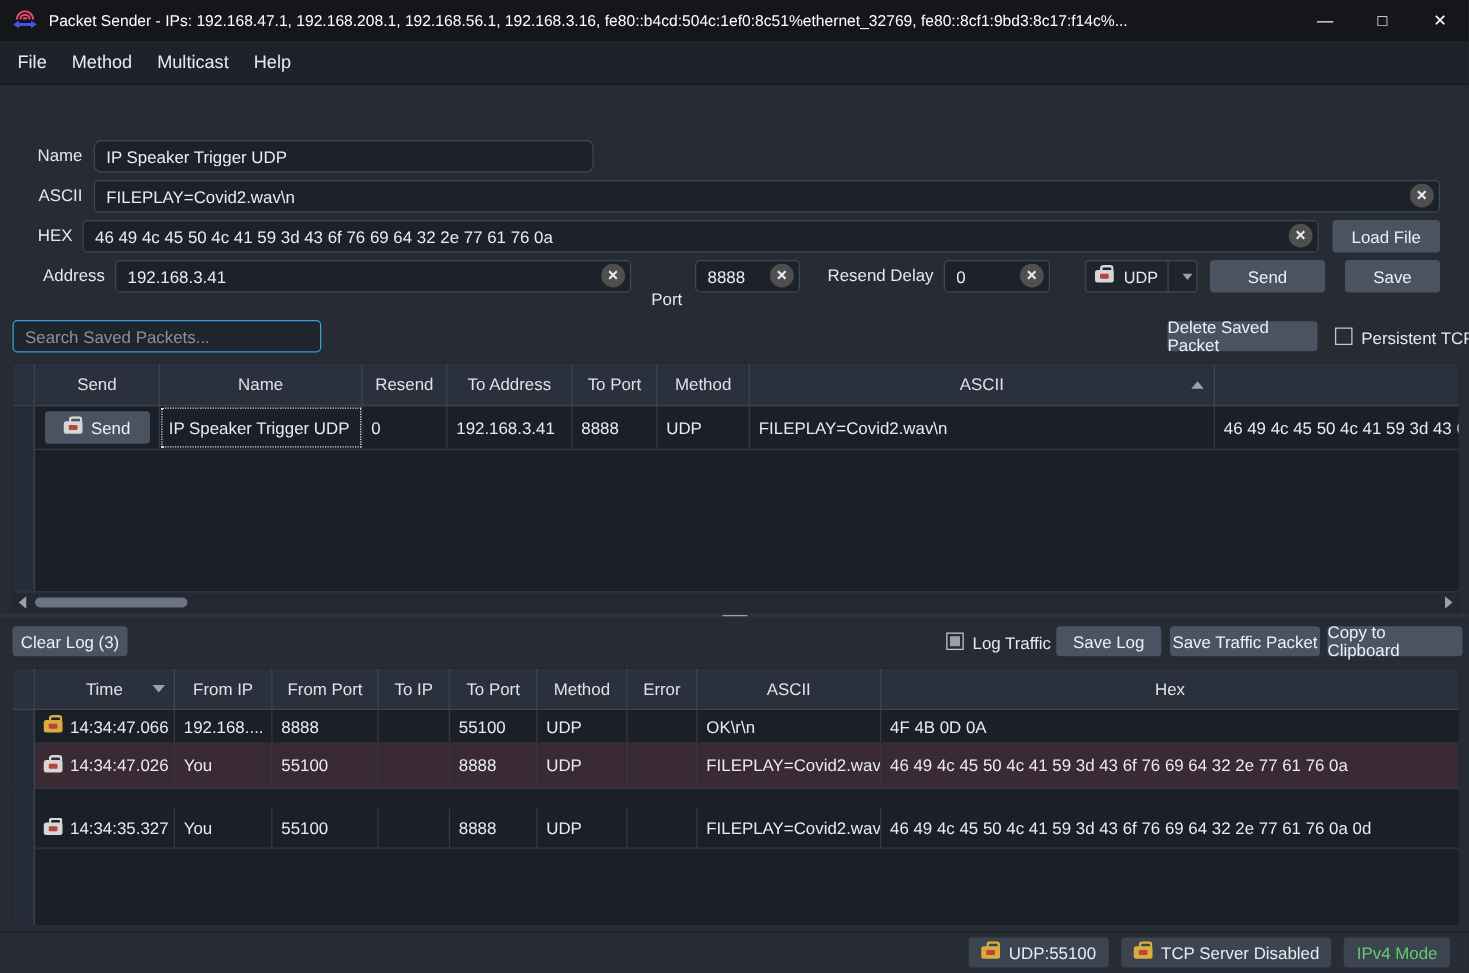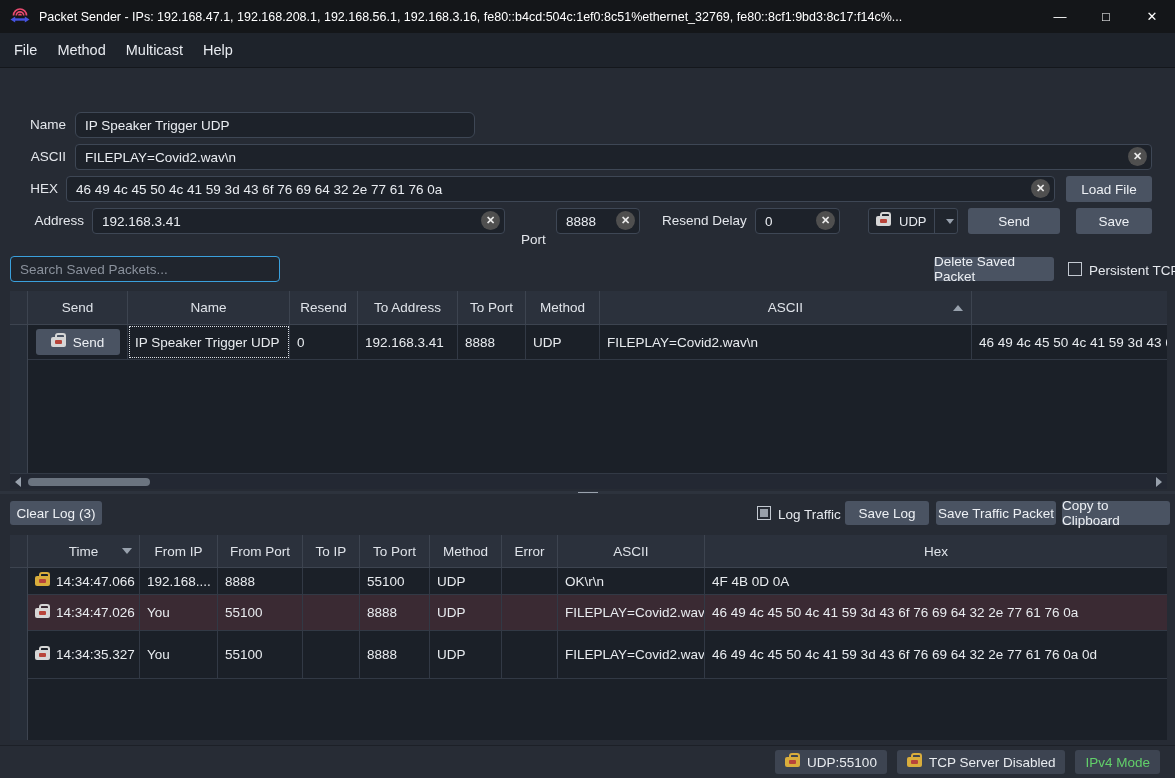--- a/index.html
+++ b/index.html
@@ -151,21 +151,21 @@
   <span class="bc gray"></span>
   <span>UDP</span>
   <span class="sep"></span>
   <span class="arr">
       <span class="tri down" style="border-left-width:4px;border-right-width:4px;border-top-width:5px;"></span>
     </span>
 </div>
 <div class="abs btn" style="left:968px;top:208px;width:92px;height:26px;">Send</div>
 <div class="abs btn" style="left:1076px;top:208px;width:76px;height:26px;">Save</div>
 
-<div class="finwrap" style="left:10px;width:270px;top:256px;">
+<div class="finwrap" style="left:10px;width:247px;top:256px;">
   <input class="search-in" placeholder="Search Saved Packets..." style="">
 </div>
 <div class="abs btn sm-btn" style="left:934px;top:257px;width:120px;">Delete Saved Packet</div>
 <div class="abs cb" style="left:1068px;top:262px;"></div>
 <span class="abs" style="left:1089px;top:263px;font-size:13.5px;white-space:nowrap;">Persistent TCP</span>
 
 <div class="abs tablebox" style="left:10px;top:291px;width:1157px;height:198px;">
   <div class="gutter" style="top:34px;bottom:16px;"></div>
   <div class="thead" style="height:34px;">
     <div class="th st-c0"></div>
@@ -258,21 +258,21 @@
     <div class="td lt-c2">You</div>
     <div class="td lt-c3">55100</div>
     <div class="td lt-c4"></div>
     <div class="td lt-c5">8888</div>
     <div class="td lt-c6">UDP</div>
     <div class="td lt-c7"></div>
     <div class="td lt-c8">FILEPLAY=Covid2.wav\n</div>
     <div class="td lt-c9">46 49 4c 45 50 4c 41 59 3d 43 6f 76 69 64 32 2e 77 61 76 0a</div>
   </div>
 
-  <div class="trow" style="height:48px;">
+  <div class="trow" style="height:32px;margin-top:16px;">
     <div class="td lt-c0"></div>
     <div class="td lt-c1" style="gap:6px;">
       <span class="bc gray"></span>
       <span>14:34:35.327</span>
     </div>
     <div class="td lt-c2">You</div>
     <div class="td lt-c3">55100</div>
     <div class="td lt-c4"></div>
     <div class="td lt-c5">8888</div>
     <div class="td lt-c6">UDP</div>

